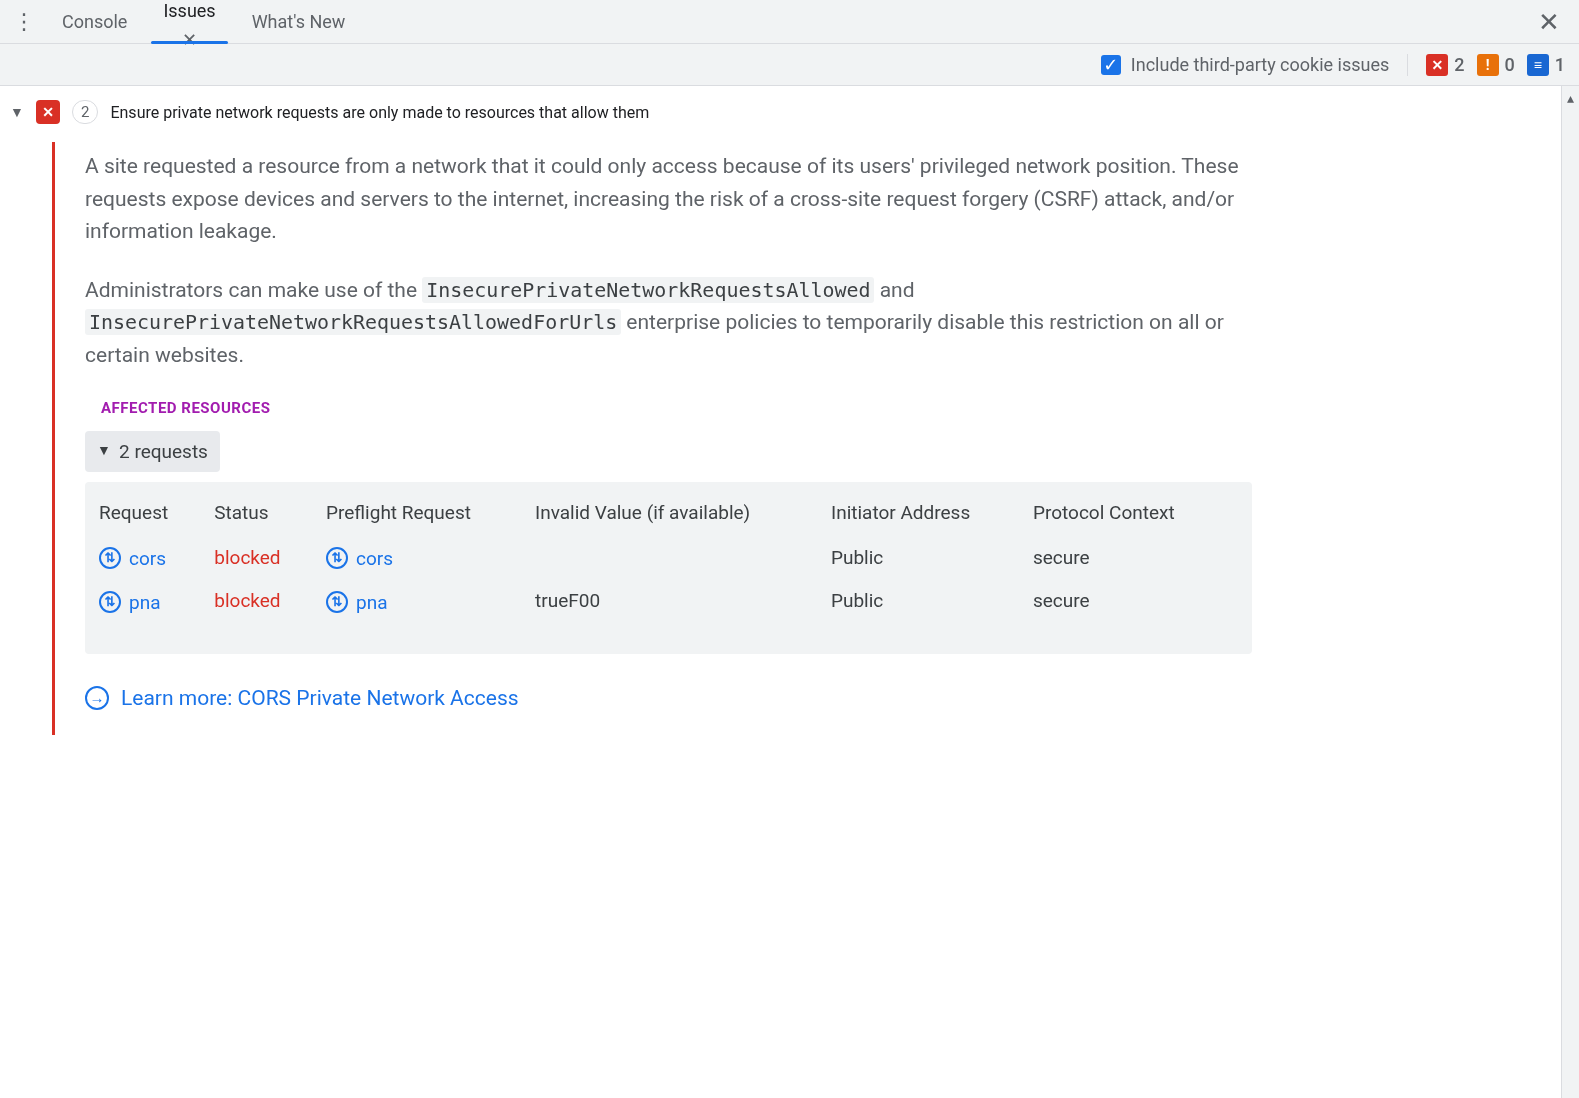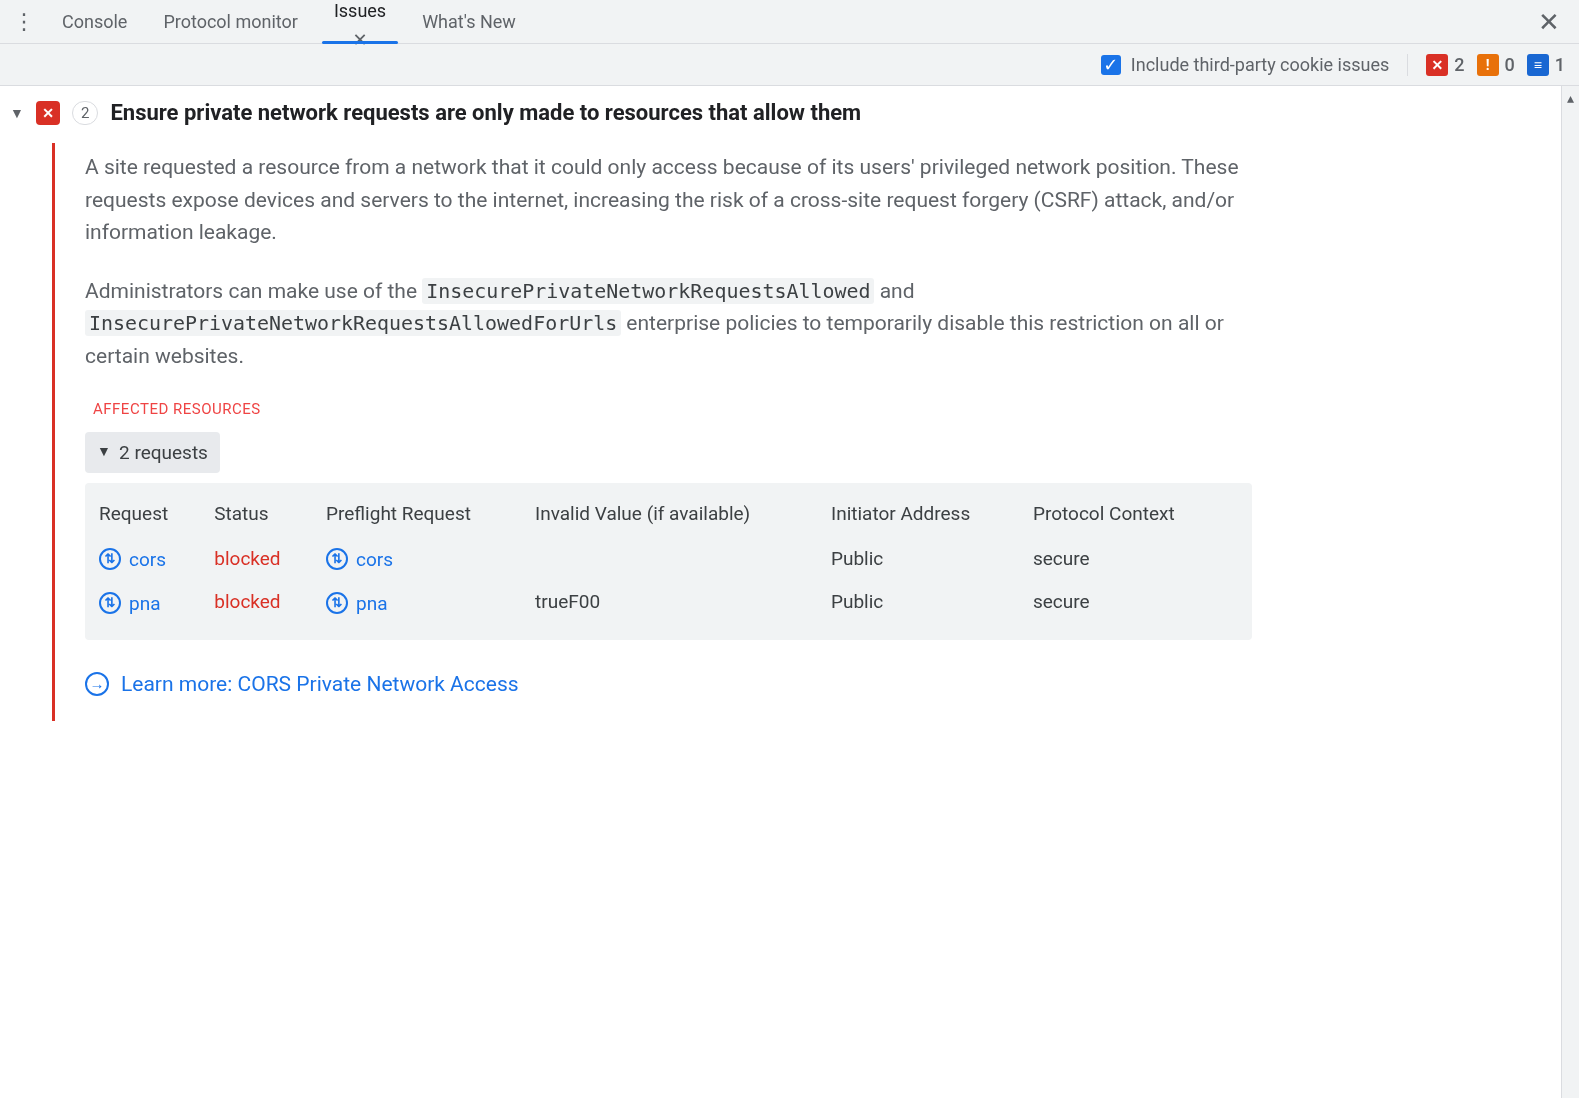--- a/index.html
+++ b/index.html
@@ -108,51 +108,51 @@
   .err-chip{
     width:24px;height:24px;border-radius:4px;background:var(--red);
     display:inline-flex;align-items:center;justify-content:center;color:#fff;
     font-size:14px;font-weight:700;
   }
   .count-chip{
     min-width:24px;height:24px;border-radius:12px;border:1px solid var(--divider);
     background:#fff;padding:0 8px;display:inline-flex;align-items:center;justify-content:center;
     font-size:15px;color:var(--text-muted);
   }
-  .title{font-size:22px;font-weight:700;color:var(--text);}
+  .title{font-size:16px;font-weight:400;color:var(--text);}
 
   .issue-body{
     margin-top:18px;margin-left:42px;
     border-left:3px solid var(--red);
     padding:8px 0 20px 30px;
     font-size:21px;color:var(--text-muted);line-height:1.55;
     max-width:1200px;
   }
   .issue-body p{margin:0 0 26px 0;}
   .issue-body a.inline{color:var(--link);text-decoration:none;}
   code{
     font-family:ui-monospace,Menlo,Consolas,monospace;
     background:var(--code-bg);padding:1px 4px;border-radius:3px;
     font-size:0.95em;color:#3c4043;
   }
 
   .section-label{
-    letter-spacing:0.5px;font-size:15px;font-weight:400;color:#ef4444;
-    margin:6px 0 10px 8px;
+    letter-spacing:0.5px;font-size:15px;font-weight:700;color:#a21caf;
+    margin:6px 0 10px 16px;
   }
   .req-chip{
     display:inline-flex;align-items:center;gap:8px;
     background:var(--requests-chip);border-radius:4px;padding:6px 12px;
     color:#3c4043;font-size:19px;cursor:pointer;
   }
   .req-chip .tri{color:#3c4043;}
 
   .req-table{
     background:var(--affected-bg);border-radius:4px;
-    margin-top:10px;padding:10px 14px 16px 14px;
+    margin-top:10px;padding:10px 14px 31px 14px;
   }
   table{border-collapse:collapse;width:100%;}
   th{
     text-align:left;font-weight:400;color:#3c4043;font-size:19px;
     padding:6px 24px 8px 0;
   }
   td{
     font-size:19px;padding:6px 24px 6px 0;color:#3c4043;vertical-align:middle;
   }
   .reqlink{
@@ -177,23 +177,20 @@
   .learn-more span.txt{}
 </style>
 </head>
 <body>
 
 <div class="tabbar">
   <div class="kebab">⋮</div>
   <div class="tabs">
     <div class="tab">
         <span>Console</span>
-      </div>
-    <div class="tab">
-        <span>Protocol monitor</span>
       </div>
     <div class="tab active">
       <span>Issues</span>
       <span class="x">✕</span>
     </div>
     <div class="tab">
         <span>What's New</span>
       </div>
   </div>
   <div class="close-panel">✕</div>

